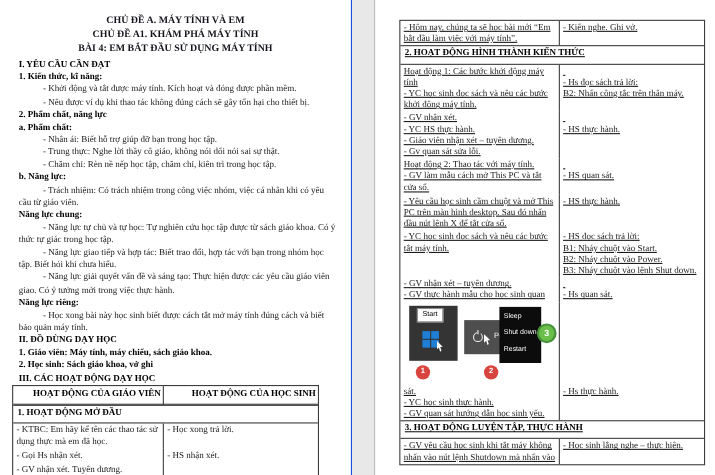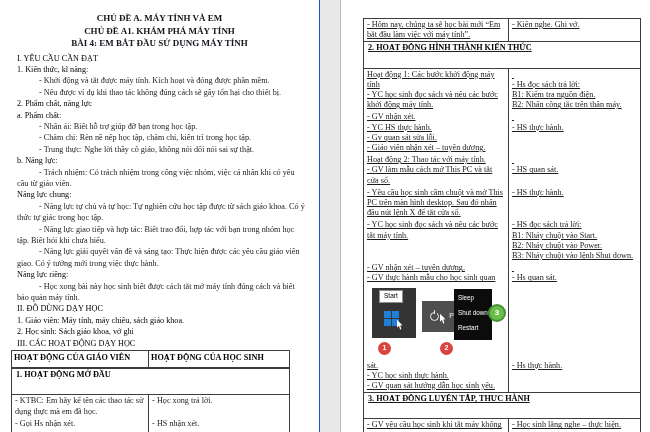--- a/index.html
+++ b/index.html
@@ -18,33 +18,33 @@
   .a-top { left:388px; top:-3px; width:25px; height:11px; }
   .a-b1 { left:8px; top:422px; width:25px; height:14px; }
   .a-b2 { left:285px; top:423px; width:25px; height:14px; }
   .a-b3 { left:452px; top:423px; width:27px; height:14px; }
 
   
   .titleblock { margin-top:12px; text-align:center; font-weight:bold; font-size:9px; line-height:12.5px; color:#15151d; }
   .paras { margin:3px 14px 0 17px; font-size:8.2px; line-height:11.4px; color:#1c1c1c; }
   .para { white-space:normal; }
   .para.ind { text-indent:22px; }
-  .para.b { font-weight:normal; color:#000; }
+  .para.b { font-weight:bold; color:#000; }
 
   
   .doc-table { border:1px solid #3d3d3d; color:#1c1c1c; background:#fff; }
   .p1 .doc-table { margin:1px 0 0 11px; width:277px; font-size:8.2px; line-height:10.6px; }
   .p2 .doc-table { margin:18px 0 0 22px; width:276px; font-size:8.2px; line-height:10.2px;text-decoration:underline; }
   .trow { display:flex; align-items:stretch; }
   .tcell { padding:1px 3px; box-sizing:border-box; }
   .tcell.l { border-right:1px solid #3d3d3d; }
   .p1 .tcell.l { width:49.5%; } .p1 .tcell.r { width:50.5%; }
   .p2 .tcell.l { width:52.5%; } .p2 .tcell.r { width:47.5%; }
-  .thead .tcell { font-weight:bold; text-align:left; padding:2px 2px 3px; border-bottom:1px solid #3d3d3d; color:#000; }
-  .tsection { font-weight:bold; border-top:1px solid #3d3d3d; border-bottom:1px solid #3d3d3d; padding:1px 4px 14px; color:#000; }
+  .thead .tcell { font-weight:bold; text-align:right; padding:2px 2px 3px; border-bottom:1px solid #3d3d3d; color:#000; }
+  .tsection { font-weight:bold; border-top:1px solid #3d3d3d; border-bottom:1px solid #3d3d3d; padding:1px 4px 4px; color:#000; }
   .doc-table .trow:first-child.tsection, .doc-table .trow:first-child .tcell { border-top:none; }
   .line { min-height:10.2px; }
 
   
   .figwrap { position:relative; height:70px; margin:2px 0 1px; font-family:"Liberation Sans", sans-serif; }
   .fig { position:absolute; }
   .fig-start { left:5px; top:0; width:44px; height:50px; background:#343434; }
   .tooltip { position:absolute; top:2px; left:7px; background:#fff; border:1px solid #8f8f8f; color:#000; font-size:6.5px; line-height:8px; padding:1px 4px 2px; }
   .winlogo { position:absolute; left:12px; top:23px; width:15px; height:15px; display:grid; grid-template-columns:1fr 1fr; grid-template-rows:1fr 1fr; gap:1px; }
   .winlogo i { background:var(--windows-blue,#1f7ed6); }
@@ -79,22 +79,22 @@
     <div>BÀI 4: EM BẮT ĐẦU SỬ DỤNG MÁY TÍNH</div>
   </div>
   <div class="paras">
       <div class="para b">I. YÊU CẦU CẦN ĐẠT</div>
       <div class="para b">1. Kiến thức, kĩ năng:</div>
       <div class="para ind">- Khởi động và tắt được máy tính. Kích hoạt và đóng được phần mềm.</div>
       <div class="para ind">- Nêu được ví dụ khi thao tác không đúng cách sẽ gây tổn hại cho thiết bị.</div>
       <div class="para b">2. Phẩm chất, năng lực</div>
       <div class="para b">a. Phẩm chất:</div>
       <div class="para ind">- Nhân ái: Biết hỗ trợ giúp đỡ bạn trong học tập.</div>
+      <div class="para ind">- Trung thực: Nghe lời thầy cô giáo, không nói dối nói sai sự thật.</div>
       <div class="para ind">- Chăm chỉ: Rèn nề nếp học tập, chăm chỉ, kiên trì trong học tập.</div>
-      <div class="para ind">- Trung thực: Nghe lời thầy cô giáo, không nói dối nói sai sự thật.</div>
       <div class="para b">b. Năng lực:</div>
       <div class="para ind">- Trách nhiệm: Có trách nhiệm trong công việc nhóm, việc cá nhân khi có yêu cầu từ giáo viên.</div>
       <div class="para b">Năng lực chung:</div>
       <div class="para ind">- Năng lực tự chủ và tự học: Tự nghiên cứu học tập được từ sách giáo khoa. Có ý thức tự giác trong học tập.</div>
       <div class="para ind">- Năng lực giao tiếp và hợp tác: Biết trao đổi, hợp tác với bạn trong nhóm học tập. Biết hỏi khi chưa hiểu.</div>
       <div class="para ind">- Năng lực giải quyết vấn đề và sáng tạo: Thực hiện được các yêu cầu giáo viên giao. Có ý tưởng mới trong việc thực hành.</div>
       <div class="para b">Năng lực riêng:</div>
       <div class="para ind">- Học xong bài này học sinh biết được cách tắt mở máy tính đúng cách và biết bảo quản máy tính.</div>
       <div class="para b">II. ĐỒ DÙNG DẠY HỌC</div>
       <div class="para b">1. Giáo viên: Máy tính, máy chiếu, sách giáo khoa.</div>
@@ -148,30 +148,29 @@
       </div>
       <div class="trow tsection">2. HOẠT ĐỘNG HÌNH THÀNH KIẾN THỨC</div>
       <div class="trow">
         <div class="tcell l">
           <div class="line">Hoạt động 1: Các bước khởi động máy tính</div>
           <div class="line">- YC học sinh đọc sách và nêu các bước khởi động máy tính.</div>
         </div>
         <div class="tcell r">
           <div class="line">&nbsp;</div>
           <div class="line">- Hs đọc sách trả lời:</div>
-          <div class="line">B1: Kiểm tra nguồn điện.</div>
           <div class="line">B2: Nhấn công tắc trên thân máy.</div>
         </div>
       </div>
       <div class="trow">
         <div class="tcell l">
           <div class="line">- GV nhận xét.</div>
           <div class="line">- YC HS thực hành.</div>
+          <div class="line">- Giáo viên nhận xét – tuyên dương.</div>
           <div class="line">- Gv quan sát sửa lỗi.</div>
-          <div class="line">- Giáo viên nhận xét – tuyên dương.</div>
         </div>
         <div class="tcell r">
           <div class="line">&nbsp;</div>
           <div class="line">- HS thực hành.</div>
         </div>
       </div>
       <div class="trow">
         <div class="tcell l">
           <div class="line">Hoạt động 2: Thao tác với máy tính.</div>
           <div class="line">- GV làm mẫu cách mở This PC và tắt cửa sổ.</div>

